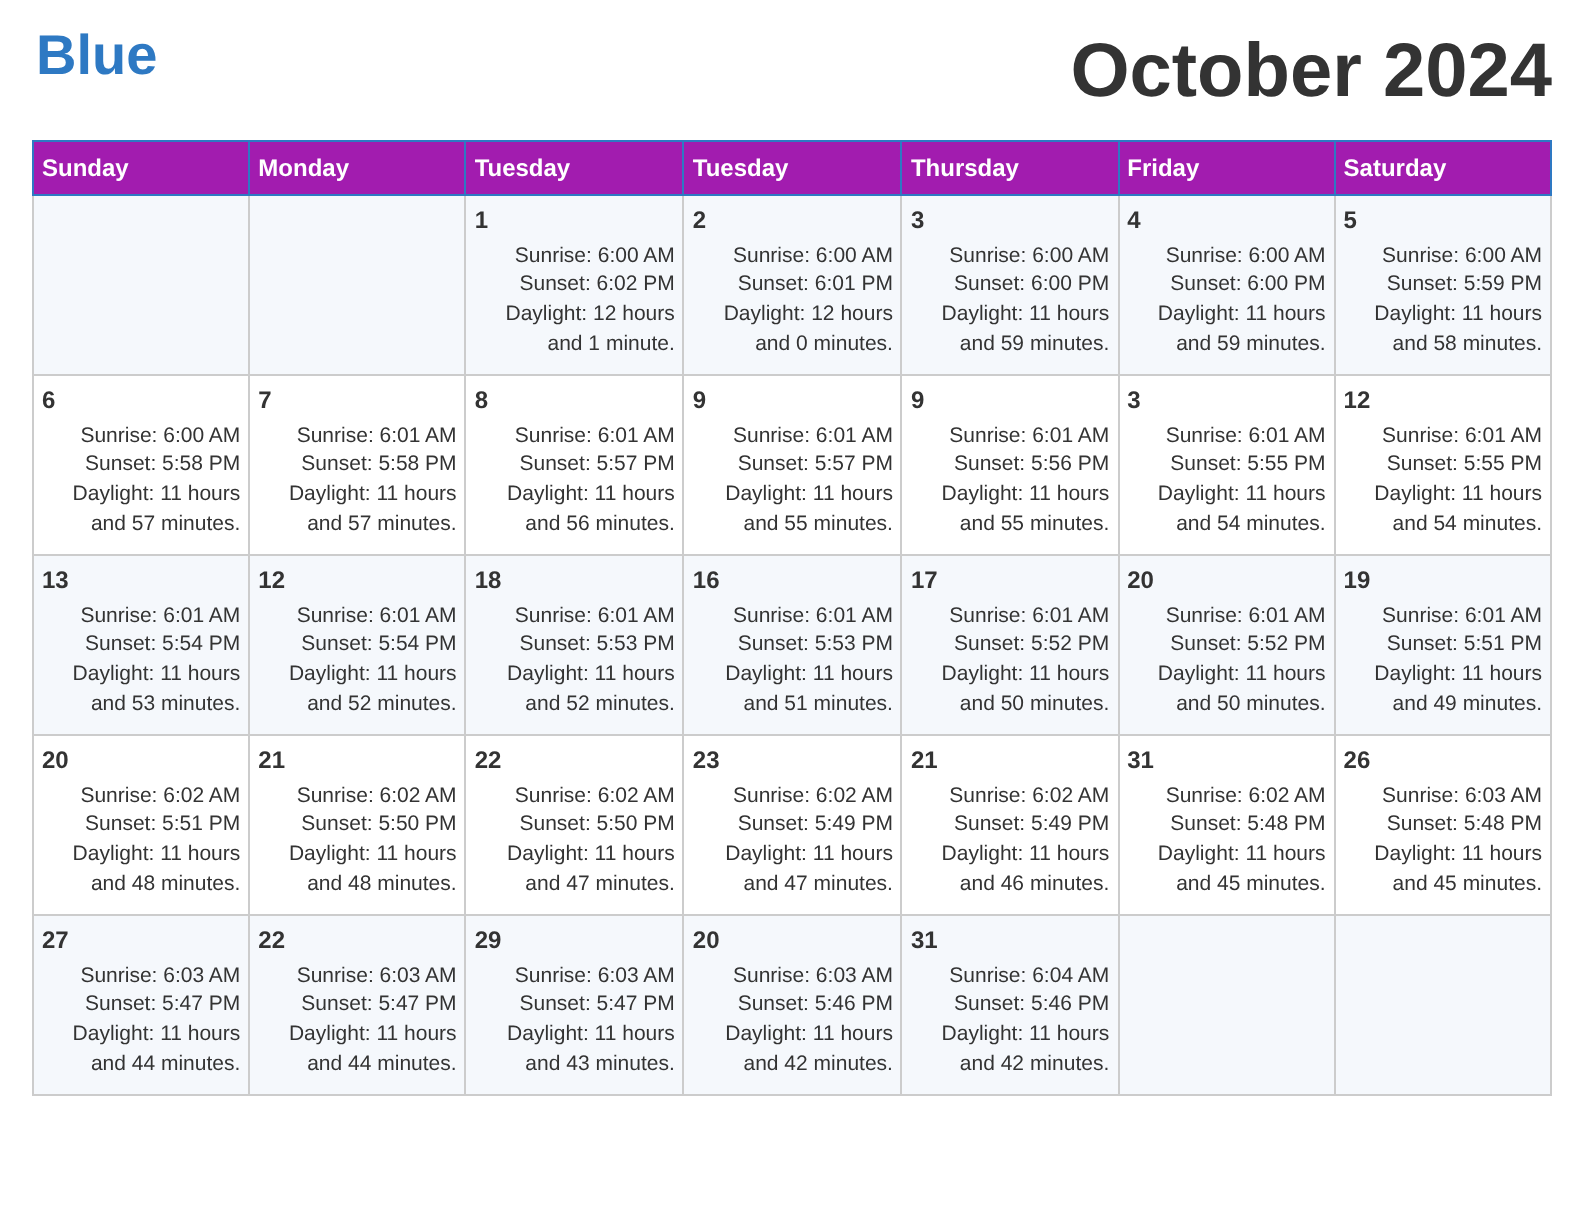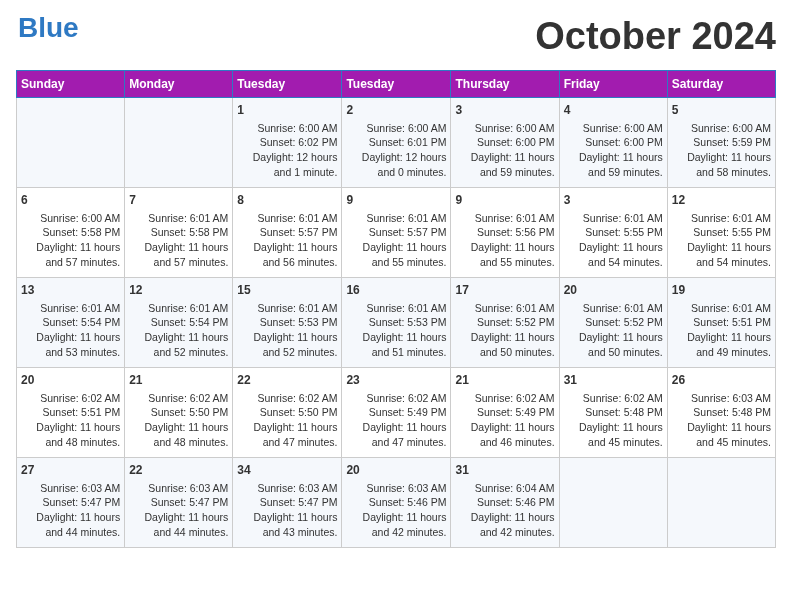--- a/index.html
+++ b/index.html
@@ -172,21 +172,21 @@
       <tr>
         <td>
           <span class="day-num">13</span>
           <div class="day-info">Sunrise: 6:01 AM<br>Sunset: 5:54 PM<br>Daylight: 11 hours<br>and 53 minutes.</div>
         </td>
         <td>
           <span class="day-num">12</span>
           <div class="day-info">Sunrise: 6:01 AM<br>Sunset: 5:54 PM<br>Daylight: 11 hours<br>and 52 minutes.</div>
         </td>
         <td>
-          <span class="day-num">15</span>
+          <span class="day-num">18</span>
           <div class="day-info">Sunrise: 6:01 AM<br>Sunset: 5:53 PM<br>Daylight: 11 hours<br>and 52 minutes.</div>
         </td>
         <td>
           <span class="day-num">16</span>
           <div class="day-info">Sunrise: 6:01 AM<br>Sunset: 5:53 PM<br>Daylight: 11 hours<br>and 51 minutes.</div>
         </td>
         <td>
           <span class="day-num">17</span>
           <div class="day-info">Sunrise: 6:01 AM<br>Sunset: 5:52 PM<br>Daylight: 11 hours<br>and 50 minutes.</div>
         </td>
@@ -232,21 +232,21 @@
       <tr>
         <td>
           <span class="day-num">27</span>
           <div class="day-info">Sunrise: 6:03 AM<br>Sunset: 5:47 PM<br>Daylight: 11 hours<br>and 44 minutes.</div>
         </td>
         <td>
           <span class="day-num">22</span>
           <div class="day-info">Sunrise: 6:03 AM<br>Sunset: 5:47 PM<br>Daylight: 11 hours<br>and 44 minutes.</div>
         </td>
         <td>
-          <span class="day-num">34</span>
+          <span class="day-num">29</span>
           <div class="day-info">Sunrise: 6:03 AM<br>Sunset: 5:47 PM<br>Daylight: 11 hours<br>and 43 minutes.</div>
         </td>
         <td>
           <span class="day-num">20</span>
           <div class="day-info">Sunrise: 6:03 AM<br>Sunset: 5:46 PM<br>Daylight: 11 hours<br>and 42 minutes.</div>
         </td>
         <td>
           <span class="day-num">31</span>
           <div class="day-info">Sunrise: 6:04 AM<br>Sunset: 5:46 PM<br>Daylight: 11 hours<br>and 42 minutes.</div>
         </td>

